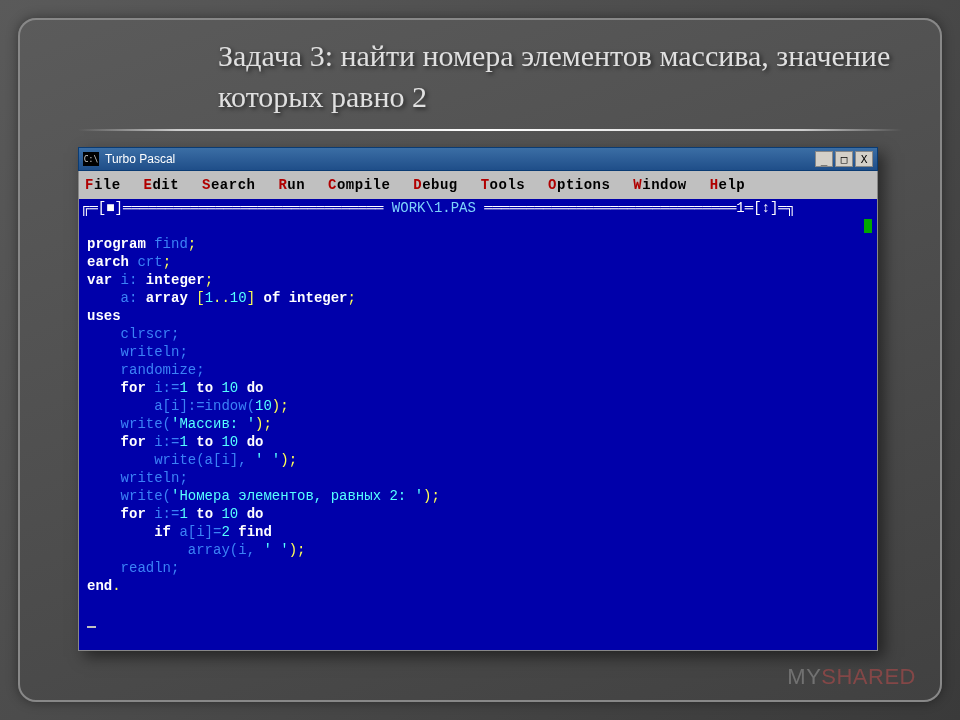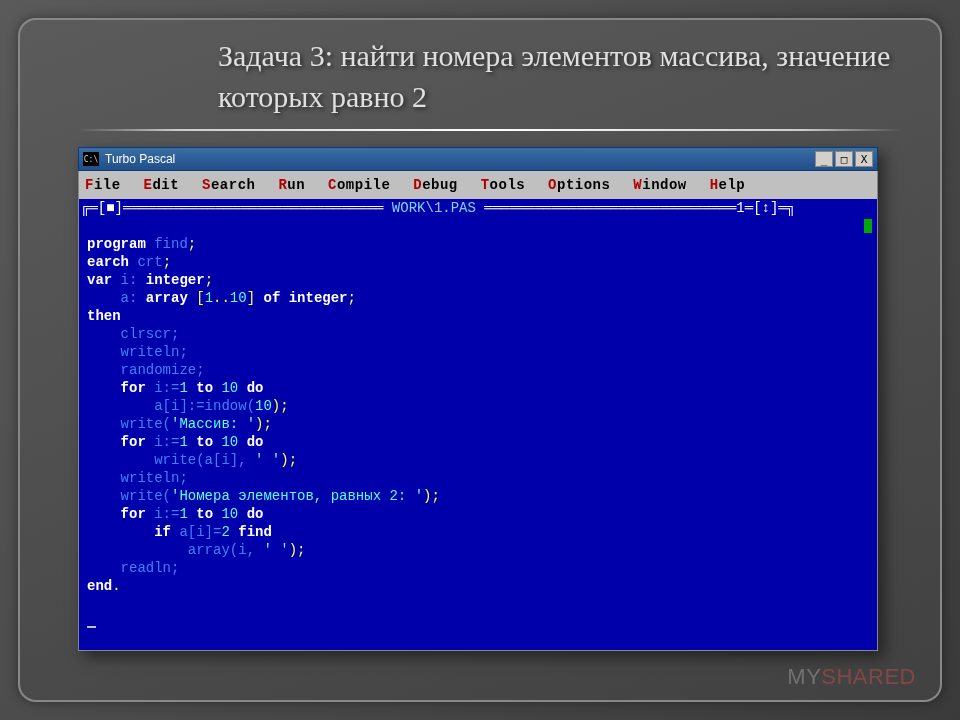--- a/index.html
+++ b/index.html
@@ -161,21 +161,21 @@
 
     <div class="tp-editor">
       <div class="scroll-marker"></div>
       <div class="tp-frame-top"><span>╔═[■]═</span><span id="fill-left">══════════════════════════════</span><span class="tlabel"> WORK\1.PAS </span><span id="fill-right">══════════════════════════════</span><span>1═[↕]═╗</span></div>
 
       <div class="code-area">
 <span class="kw">program</span><span class="ident"> find</span><span class="sym">;</span>
 <span class="kw">earch</span><span class="ident"> crt</span><span class="sym">;</span>
 <span class="kw">var</span><span class="ident"> i: </span><span class="kw">integer</span><span class="sym">;</span>
 <span class="ident">    a: </span><span class="kw">array</span><span class="sym"> [</span><span class="num">1</span><span class="sym">..</span><span class="num">10</span><span class="sym">] </span><span class="kw">of</span><span> </span><span class="kw">integer</span><span class="sym">;</span>
-<span class="kw">then</span>
+<span class="kw">uses</span>
 <span class="ident">    clrscr;</span>
 <span class="ident">    writeln;</span>
 <span class="ident">    randomize;</span>
 <span class="kw">    for</span><span class="ident"> i:=</span><span class="num">1</span><span class="kw"> to</span><span> </span><span class="num">10</span><span class="kw"> do</span>
 <span class="ident">        a[i]:=indow(</span><span class="num">10</span><span class="sym">);</span>
 <span class="ident">    write(</span><span class="str">'Массив: '</span><span class="sym">);</span>
 <span class="kw">    for</span><span class="ident"> i:=</span><span class="num">1</span><span class="kw"> to</span><span> </span><span class="num">10</span><span class="kw"> do</span>
 <span class="ident">        write(a[i], </span><span class="str">' '</span><span class="sym">);</span>
 <span class="ident">    writeln;</span>
 <span class="ident">    write(</span><span class="str">'Номера элементов, равных 2: '</span><span class="sym">);</span>

